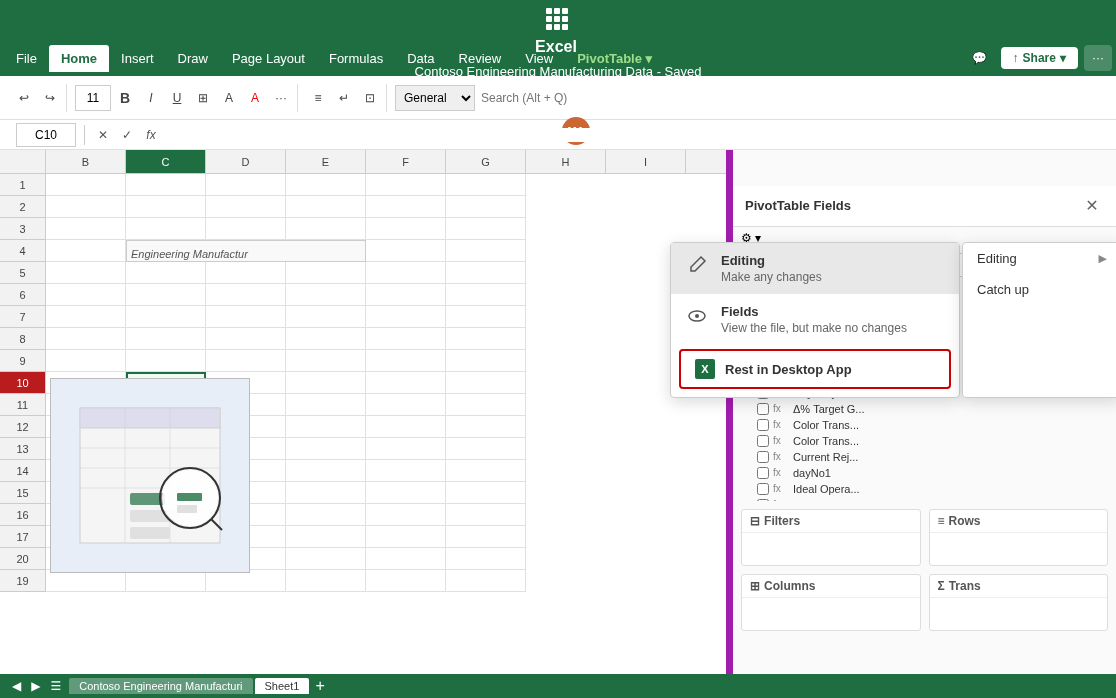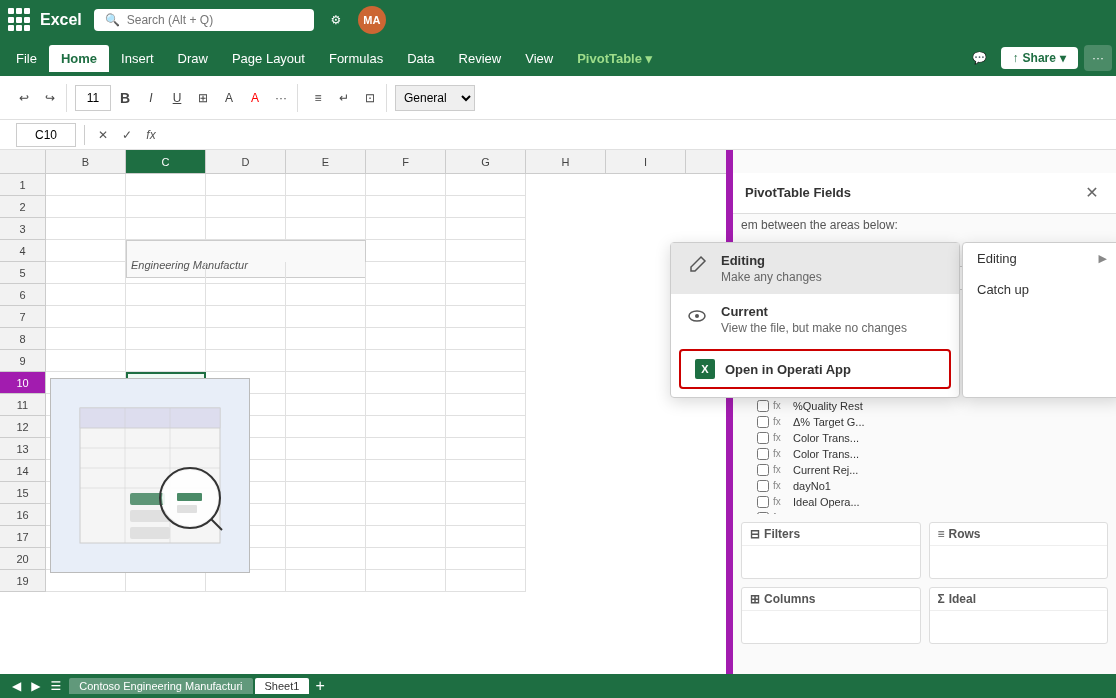--- a/index.html
+++ b/index.html
@@ -1,19 +1,19 @@
 <!DOCTYPE html>
 <html><head>
   <meta charset="utf-8">
   <style>
     * { box-sizing: border-box; margin: 0; padding: 0; }
     body { font-family: 'Segoe UI', Arial, sans-serif; font-size: 12px; background: #fff; width: 1116px; height: 698px; overflow: hidden; }
 
     
-    .title-bar { display: flex; align-items: center; background: #1e6e42; color: #fff; height: 40px; padding: 8px 8px; gap: 8px; }
+    .title-bar { display: flex; align-items: center; background: #1e6e42; color: #fff; height: 40px; padding: 8px 8px; gap: 8px; flex-direction: column; }
     .title-bar-apps-icon { width: 24px; height: 24px; display: grid; grid-template-columns: repeat(3,6px); gap: 2px; cursor: pointer; }
     .title-bar-apps-icon span { background: #fff; border-radius: 1px; width: 6px; height: 6px; }
     .title-bar-logo { font-size: 16px; font-weight: 700; color: #fff; margin-right: 4px; }
     .title-bar-title { font-size: 13px; color: #fff; flex: 1; }
     .title-bar-search { background: #fff; border-radius: 4px; display: flex; align-items: center; padding: 4px 12px; gap: 6px; width: 220px; color: #555; font-size: 12px; }
     .title-bar-search input { border: none; outline: none; font-size: 12px; color: #333; width: 160px; }
     .title-bar-right { display: flex; align-items: center; gap: 8px; }
     .title-bar-icon { width: 28px; height: 28px; display: flex; align-items: center; justify-content: center; cursor: pointer; border-radius: 4px; }
     .avatar { width: 28px; height: 28px; border-radius: 50%; background: #c63; color: #fff; display: flex; align-items: center; justify-content: center; font-size: 11px; font-weight: 600; cursor: pointer; }
 
@@ -49,26 +49,26 @@
 
     
     .spreadsheet-area { flex: 1; overflow: hidden; position: relative; background: #fff; }
     .col-headers { display: flex; background: #f2f2f2; border-bottom: 1px solid #ccc; height: 24px; }
     .row-col-corner { width: 46px; min-width: 46px; border-right: 1px solid #ccc; background: #f2f2f2; }
     .col-header { width: 80px; min-width: 80px; border-right: 1px solid #ccc; display: flex; align-items: center; justify-content: center; font-size: 11px; color: #444; background: #f2f2f2; }
     .col-header.active { background: #1e6e42; color: #fff; }
     .spreadsheet-body { display: flex; }
     .row-numbers { width: 46px; min-width: 46px; background: #f2f2f2; }
     .row-num { height: 22px; border-bottom: 1px solid #ccc; border-right: 1px solid #ccc; display: flex; align-items: center; justify-content: center; font-size: 11px; color: #444; }
-    .row-num.active { background: #a21caf; color: #fff; }
+    .row-num.active { background: #b91c1c; color: #fff; }
     .grid-cells { flex: 1; }
     .grid-row { display: flex; height: 22px; }
     .grid-cell { width: 80px; min-width: 80px; height: 22px; border-right: 1px solid #e0e0e0; border-bottom: 1px solid #e0e0e0; font-size: 11px; padding: 0 2px; }
     .grid-cell.active { border: 2px solid #1e6e42; background: #f0faf4; }
-    .grid-cell.merged { width: 240px; min-width: 240px; font-size: 11px; padding: 18px 4px; }
+    .grid-cell.merged { width: 240px; min-width: 240px; font-size: 11px; padding: 7px 4px; }
 
     
     .right-panel { width: 390px; background: #fafafa; border-left: 7px solid #a21caf; display: flex; flex-direction: column; justify-content: center; }
     .panel-header { display: flex; justify-content: space-between; align-items: center; padding: 8px 12px; border-bottom: 1px solid #ddd; background: #fff; }
     .panel-title { font-size: 13px; font-weight: 600; color: #333; }
     .panel-close { width: 24px; height: 24px; display: flex; align-items: center; justify-content: center; cursor: pointer; font-size: 16px; color: #666; }
 
     
     .dropdown-overlay { position: absolute; top: 92px; left: 670px; z-index: 100; display: flex; gap: 0; }
     .dropdown-menu { background: #fff; border: 1px solid #ccc; box-shadow: 0 4px 16px rgba(0,0,0,0.15); border-radius: 4px; width: 290px; }
@@ -119,20 +119,21 @@
       <span></span>
       <span></span>
     <span></span>
       <span></span>
       <span></span>
     <span></span>
       <span></span>
       <span></span>
   </div>
   <span class="title-bar-logo">Excel</span>
+  <span class="title-bar-title">Contoso Engineering Manufacturing Data  -  Saved</span>
   <div class="title-bar-search">
     <span>🔍</span>
     <input type="text" placeholder="Search (Alt + Q)" style="">
   </div>
   <div class="title-bar-right">
     <div class="title-bar-icon">
       <span>⚙</span>
     </div>
     <div class="avatar">MA</div>
   </div>
@@ -418,21 +419,20 @@
         <line x1="141" y1="121" x2="152" y2="132" stroke="#333" stroke-width="2"></line>
       </svg>
     </div>
   </div>
 
   <div class="right-panel">
     <div class="panel-header">
       <span class="panel-title">PivotTable Fields</span>
       <div class="panel-close">✕</div>
     </div>
-    <div class="pivot-hint">em between the areas below:</div>
     <div class="pivot-gear-row">
       <span>⚙ ▾</span>
     </div>
     <div class="pivot-search">
       <span class="pivot-search-icon">🔍</span>
       <input type="text" placeholder="Search" style="">
     </div>
     <div class="field-list" style="overflow-y:auto; max-height:220px;">
 
       <div class="field-group">
@@ -531,21 +531,21 @@
       <div class="pivot-area">
         <div class="pivot-area-header">
           <span>⊞</span>
           <span>Columns</span>
         </div>
         <div class="pivot-area-body"></div>
       </div>
       <div class="pivot-area">
         <div class="pivot-area-header">
           <span>Σ</span>
-          <span>Ideal</span>
+          <span>Trans</span>
         </div>
         <div class="pivot-area-body"></div>
       </div>
     </div>
   </div>
 
   <div class="dropdown-overlay">
 
     <div class="dropdown-menu">
 
@@ -562,28 +562,28 @@
       </div>
 
       <div class="dropdown-item">
         <div class="dropdown-item-icon">
           <svg width="20" height="20" viewBox="0 0 20 20">
               <ellipse cx="10" cy="10" rx="8" ry="5" fill="none" stroke="#555" stroke-width="1.5"></ellipse>
               <circle cx="10" cy="10" r="2" fill="#555"></circle>
             </svg>
         </div>
         <div class="dropdown-item-text">
-          <span class="dropdown-item-title">Current</span>
+          <span class="dropdown-item-title">Fields</span>
           <span class="dropdown-item-subtitle">View the file, but make no changes</span>
         </div>
       </div>
 
       <div class="open-desktop-btn">
         <div class="open-desktop-icon">X</div>
-        <span class="open-desktop-text">Open in Operati App</span>
+        <span class="open-desktop-text">Rest in Desktop App</span>
       </div>
     </div>
 
     <div class="side-dropdown" style="margin-left:2px;">
       <div class="side-item">
         <span>Editing</span>
         <span class="side-item-arrow">▶</span>
       </div>
       <div class="side-item">
         <span>Catch up</span>

